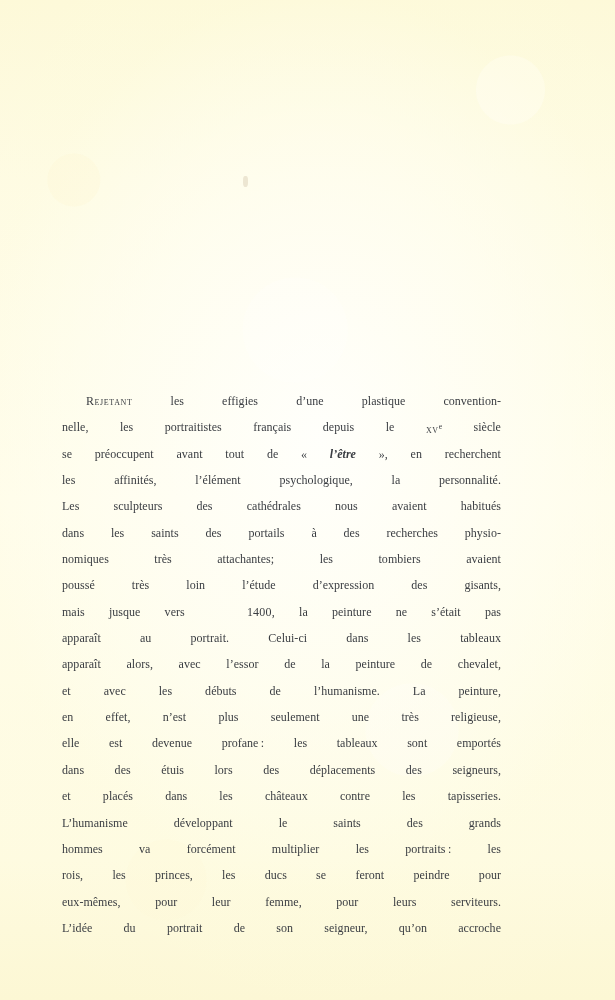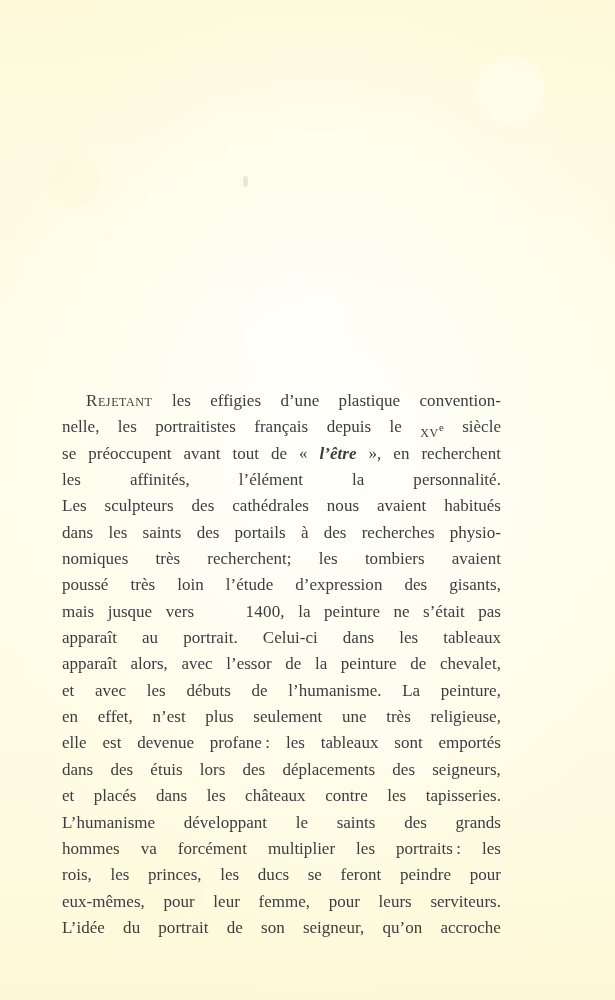--- a/index.html
+++ b/index.html
@@ -57,21 +57,21 @@
     pointer-events: none;
   }
 
   
   #textblock {
     position: absolute;
     left: 62px;
     top: 388px;
     width: 439px;
     color: #3a3d42;
-    font-size: 17px;
+    font-size: 12px;
     line-height: 26.35px;
     text-align: justify;
     text-justify: inter-word;
     letter-spacing: 0.02px;
   }
 
   .line {
     display: flex;
     justify-content: space-between;
     white-space: nowrap;
@@ -145,20 +145,21 @@
       <span class="it">l’être</span>
       <span>»,</span>
       <span>en</span>
       <span>recherchent</span>
     </div>
 
     <div class="line">
       <span>les</span>
       <span>affinités,</span>
       <span>l’élément</span>
+      <span>psychologique,</span>
       <span>la</span>
       <span>personnalité.</span>
     </div>
 
     <div class="line">
       <span>Les</span>
       <span>sculpteurs</span>
       <span>des</span>
       <span>cathédrales</span>
       <span>nous</span>
@@ -174,21 +175,21 @@
       <span>portails</span>
       <span>à</span>
       <span>des</span>
       <span>recherches</span>
       <span>physio-</span>
     </div>
 
     <div class="line">
       <span>nomiques</span>
       <span>très</span>
-      <span>recherchent;</span>
+      <span>attachantes;</span>
       <span>les</span>
       <span>tombiers</span>
       <span>avaient</span>
     </div>
 
     <div class="line">
       <span>poussé</span>
       <span>très</span>
       <span>loin</span>
       <span>l’étude</span>

